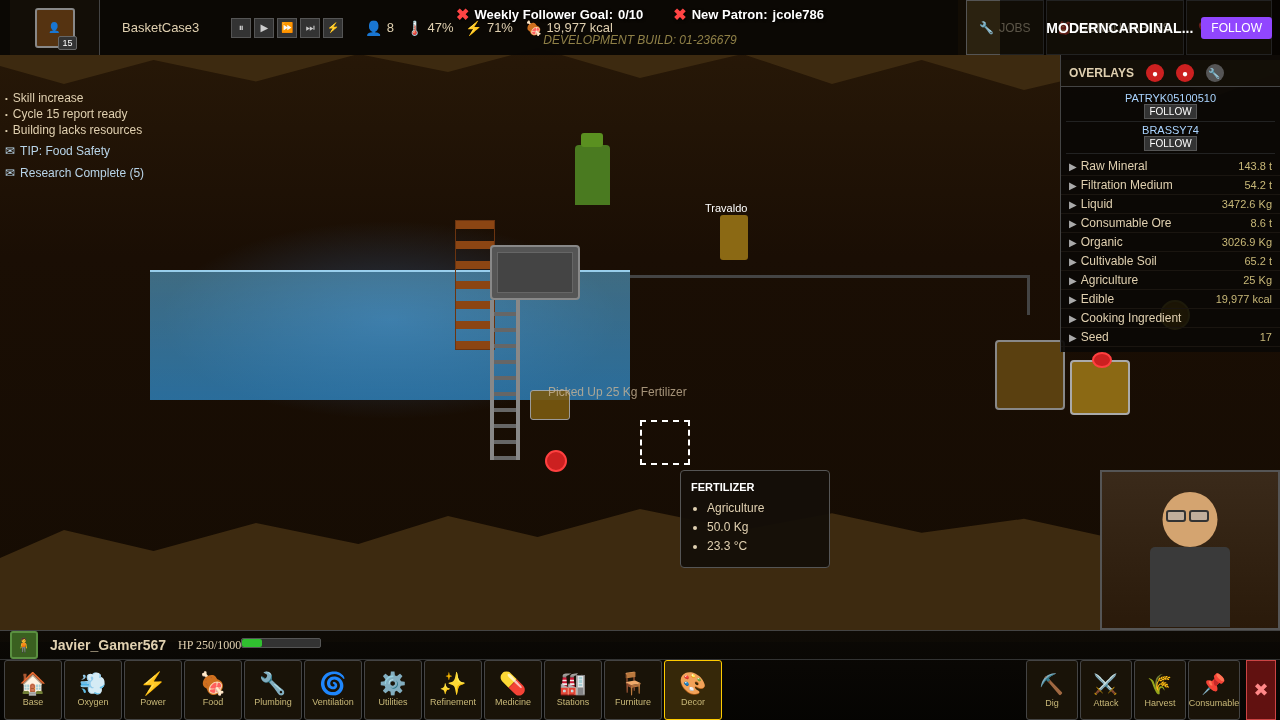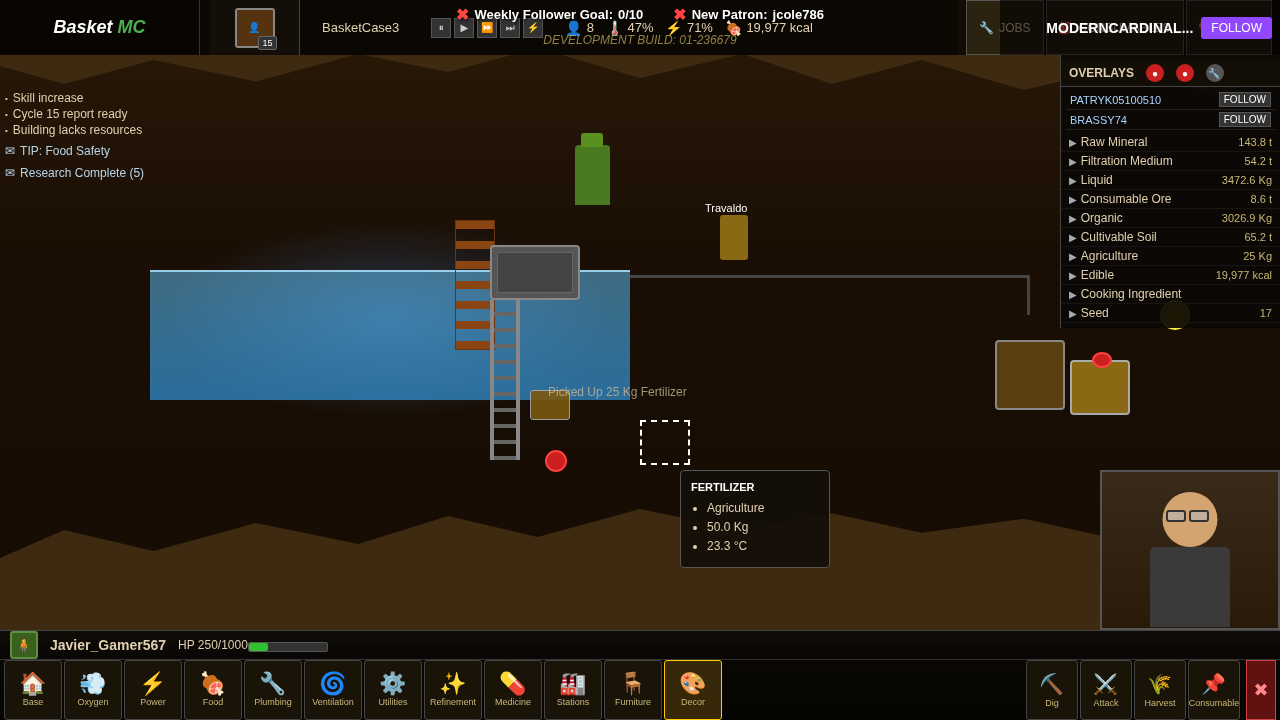--- a/index.html
+++ b/index.html
@@ -475,20 +475,21 @@
       padding: 3px 5px;
     }
     .streamer-row {
       display: flex;
       align-items: center;
       justify-content: space-between;
       padding: 2px 4px;
       color: #e0d0b0;
       font-size: 11px;
       border-bottom: 1px solid #222;
+      flex-direction: column;
     }
     .streamer-name { color: #aad4ff; cursor: pointer; }
     .streamer-follow {
       color: #fff;
       font-size: 10px;
       background: #333;
       padding: 1px 4px;
       border: 1px solid #555;
       cursor: pointer;
     }
@@ -577,21 +578,22 @@
       color: #fff;
       font-size: 14px;
     }
     #player-username {
       color: #e0d0b0;
       font-size: 14px;
       font-weight: bold;
     }
     #hp-section {
       display: flex;
-      align-items: flex-end;
+      align-items: flex-start;
+      font-family: Liberation Serif, serif;
     }
     #hp-label { color: #e0d0b0; font-size: 12px; }
     #hp-bar-container {
       width: 80px;
       height: 10px;
       background: #333;
       border: 1px solid #555;
       border-radius: 2px;
     }
     #hp-bar {
@@ -801,25 +803,20 @@
     <h3>FERTILIZER</h3>
     <ul id="tooltip-list">
     <li>Agriculture</li>
         <li>50.0 Kg</li>
         <li>23.3 °C</li>
       </ul>
   </div>
 </div>
 
 <div id="top-hud">
-  <div id="streamer-section">
-    <div id="streamer-logo">
-      <span style="color:#fff">Basket</span><span style="color:#4CAF50"> MC</span>
-    </div>
-  </div>
 
   <div id="stats-bar">
 
     <div id="avatar-section">
       <div id="avatar-box">
         <span>👤</span>
         <span id="level-badge">15</span>
       </div>
     </div>
     <div id="player-name-display">

